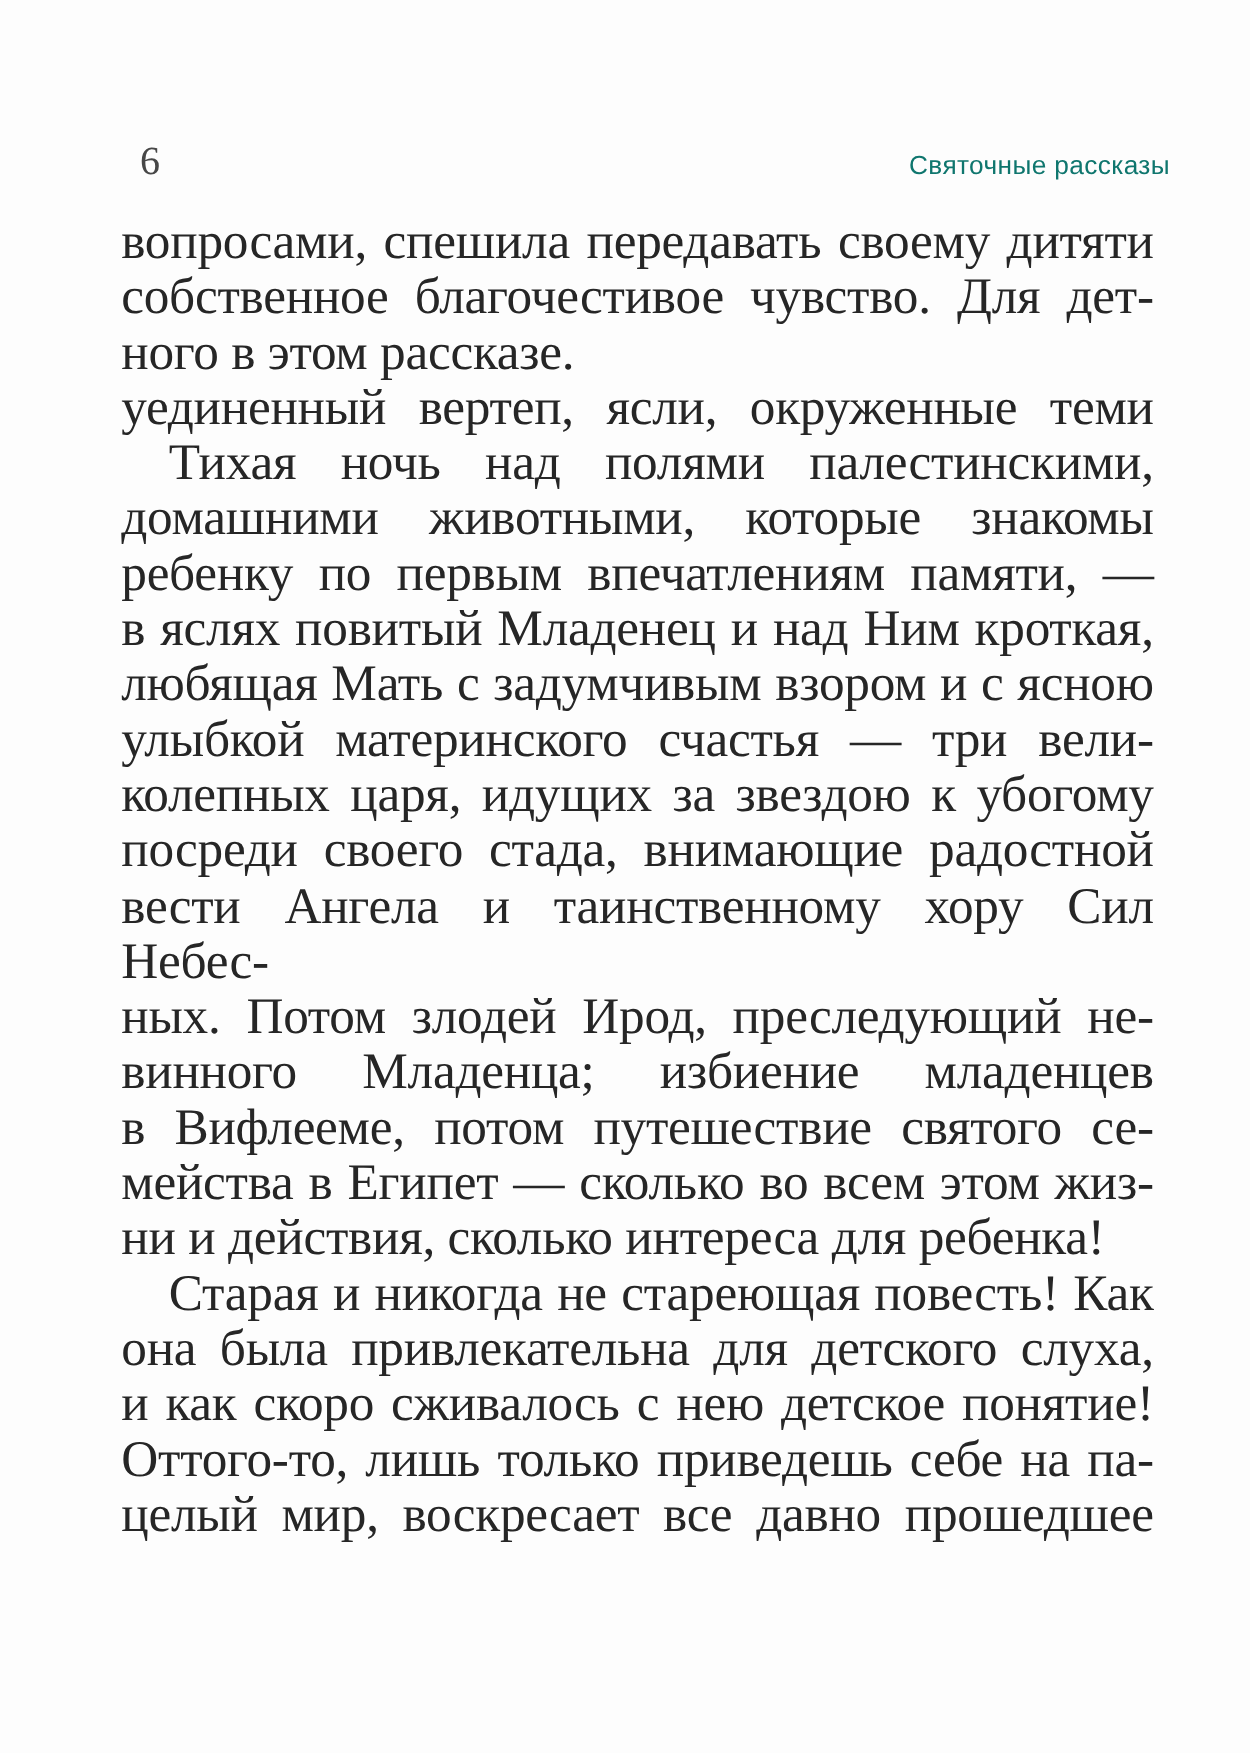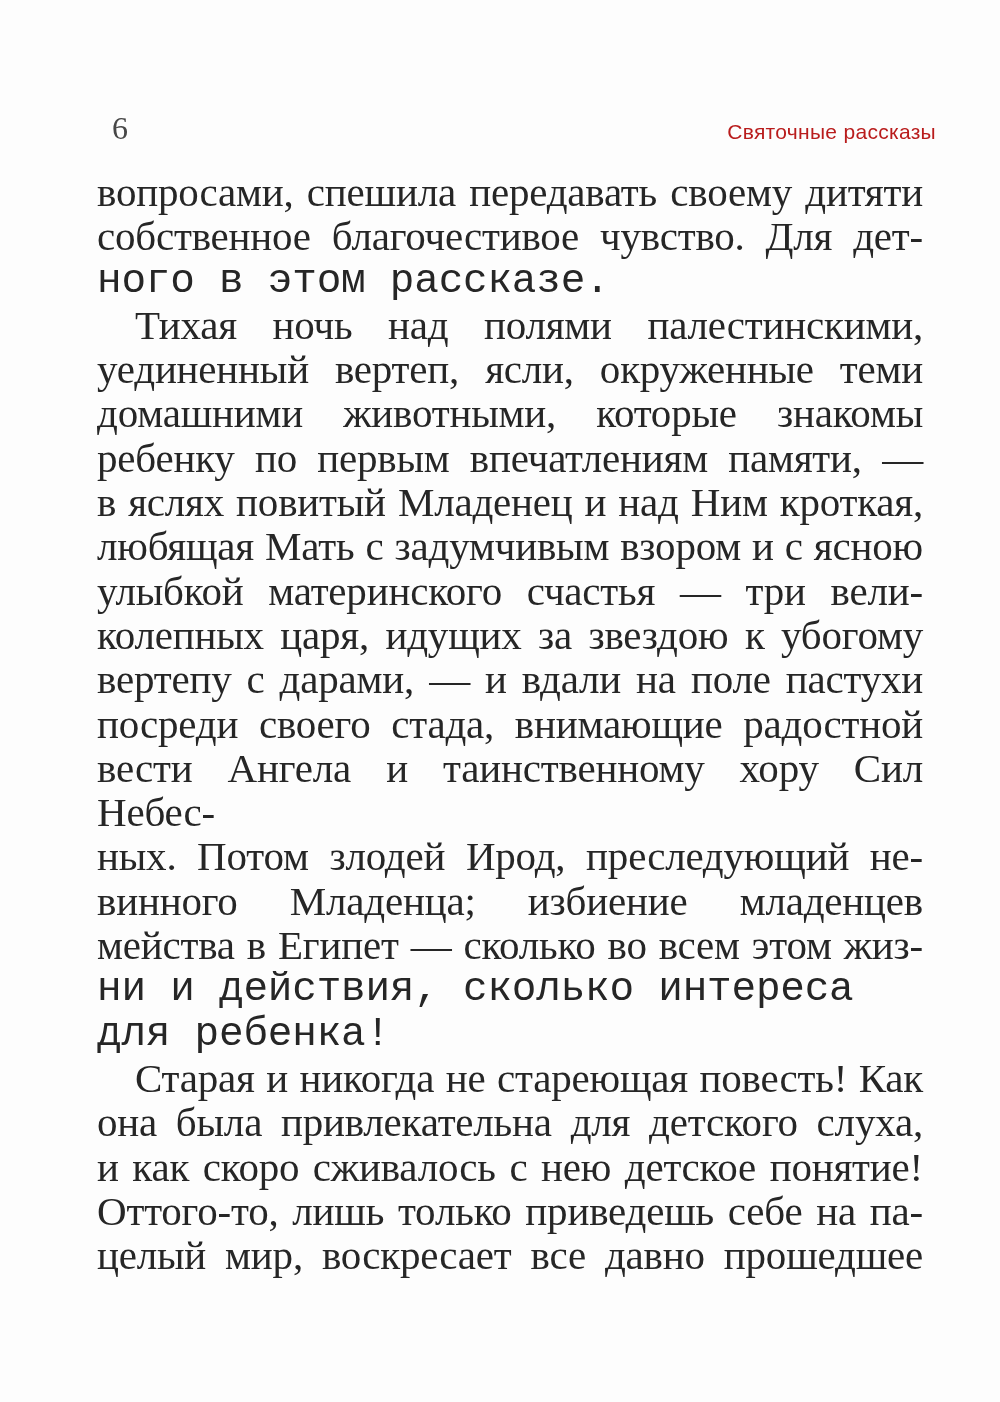--- a/index.html
+++ b/index.html
@@ -28,74 +28,73 @@
   .page-number {
     font-family: "Liberation Serif", "DejaVu Serif", serif;
     font-size: 32px;
     line-height: 36px;
     color: #474747;
   }
   .running-title {
     font-family: "Liberation Sans", "DejaVu Sans", sans-serif;
     font-size: 21px;
     line-height: 26px;
-    color: #b91c1c;
+    color: #0f766e;
     letter-spacing: 0.3px;
   }
   .body-text {
     position: absolute;
     left: 97px;
     top: 170px;
     width: 826px;
     font-size: 41px;
     line-height: 44.3px;
     color: #262626;
     letter-spacing: -0.2px;
   }
   .line {
     text-align: justify;
     text-align-last: justify;
     white-space: normal;
   }
   .line.end {
-    text-align: left;
+    text-align: right;
     text-align-last: left;
-    font-family: Liberation Mono, monospace;
   }
   .line.indent {
     text-indent: 38px;
   }
 </style>
 </head>
 <body>
 
 <div class="scan-page">
 
   <div class="page-header">
     <span class="page-number">6</span>
     <span class="running-title">Святочные рассказы</span>
   </div>
 
   <div class="body-text">
     <div class="line">вопросами, спешила передавать своему дитяти</div>
     <div class="line">собственное благочестивое чувство. Для дет-</div>
     <div class="line end">ного в этом рассказе.</div>
+    <div class="line">уединенный вертеп, ясли, окруженные теми</div>
     <div class="line indent">Тихая ночь над полями палестинскими,</div>
-    <div class="line">уединенный вертеп, ясли, окруженные теми</div>
     <div class="line">домашними животными, которые знакомы</div>
     <div class="line">ребенку по первым впечатлениям памяти, —</div>
     <div class="line">в яслях повитый Младенец и над Ним кроткая,</div>
     <div class="line">любящая Мать с задумчивым взором и с ясною</div>
     <div class="line">улыбкой материнского счастья — три вели-</div>
     <div class="line">колепных царя, идущих за звездою к убогому</div>
-    <div class="line">вертепу с дарами, — и вдали на поле пастухи</div>
     <div class="line">посреди своего стада, внимающие радостной</div>
     <div class="line">вести Ангела и таинственному хору Сил Небес-</div>
     <div class="line">ных. Потом злодей Ирод, преследующий не-</div>
     <div class="line">винного Младенца; избиение младенцев</div>
+    <div class="line">в Вифлееме, потом путешествие святого се-</div>
     <div class="line">мейства в Египет — сколько во всем этом жиз-</div>
     <div class="line end">ни и действия, сколько интереса для ребенка!</div>
     <div class="line indent">Старая и никогда не стареющая повесть! Как</div>
     <div class="line">она была привлекательна для детского слуха,</div>
     <div class="line">и как скоро сживалось с нею детское понятие!</div>
     <div class="line">Оттого-то, лишь только приведешь себе на па-</div>
     <div class="line">целый мир, воскресает все давно прошедшее</div>
   </div>
 
 </div>

